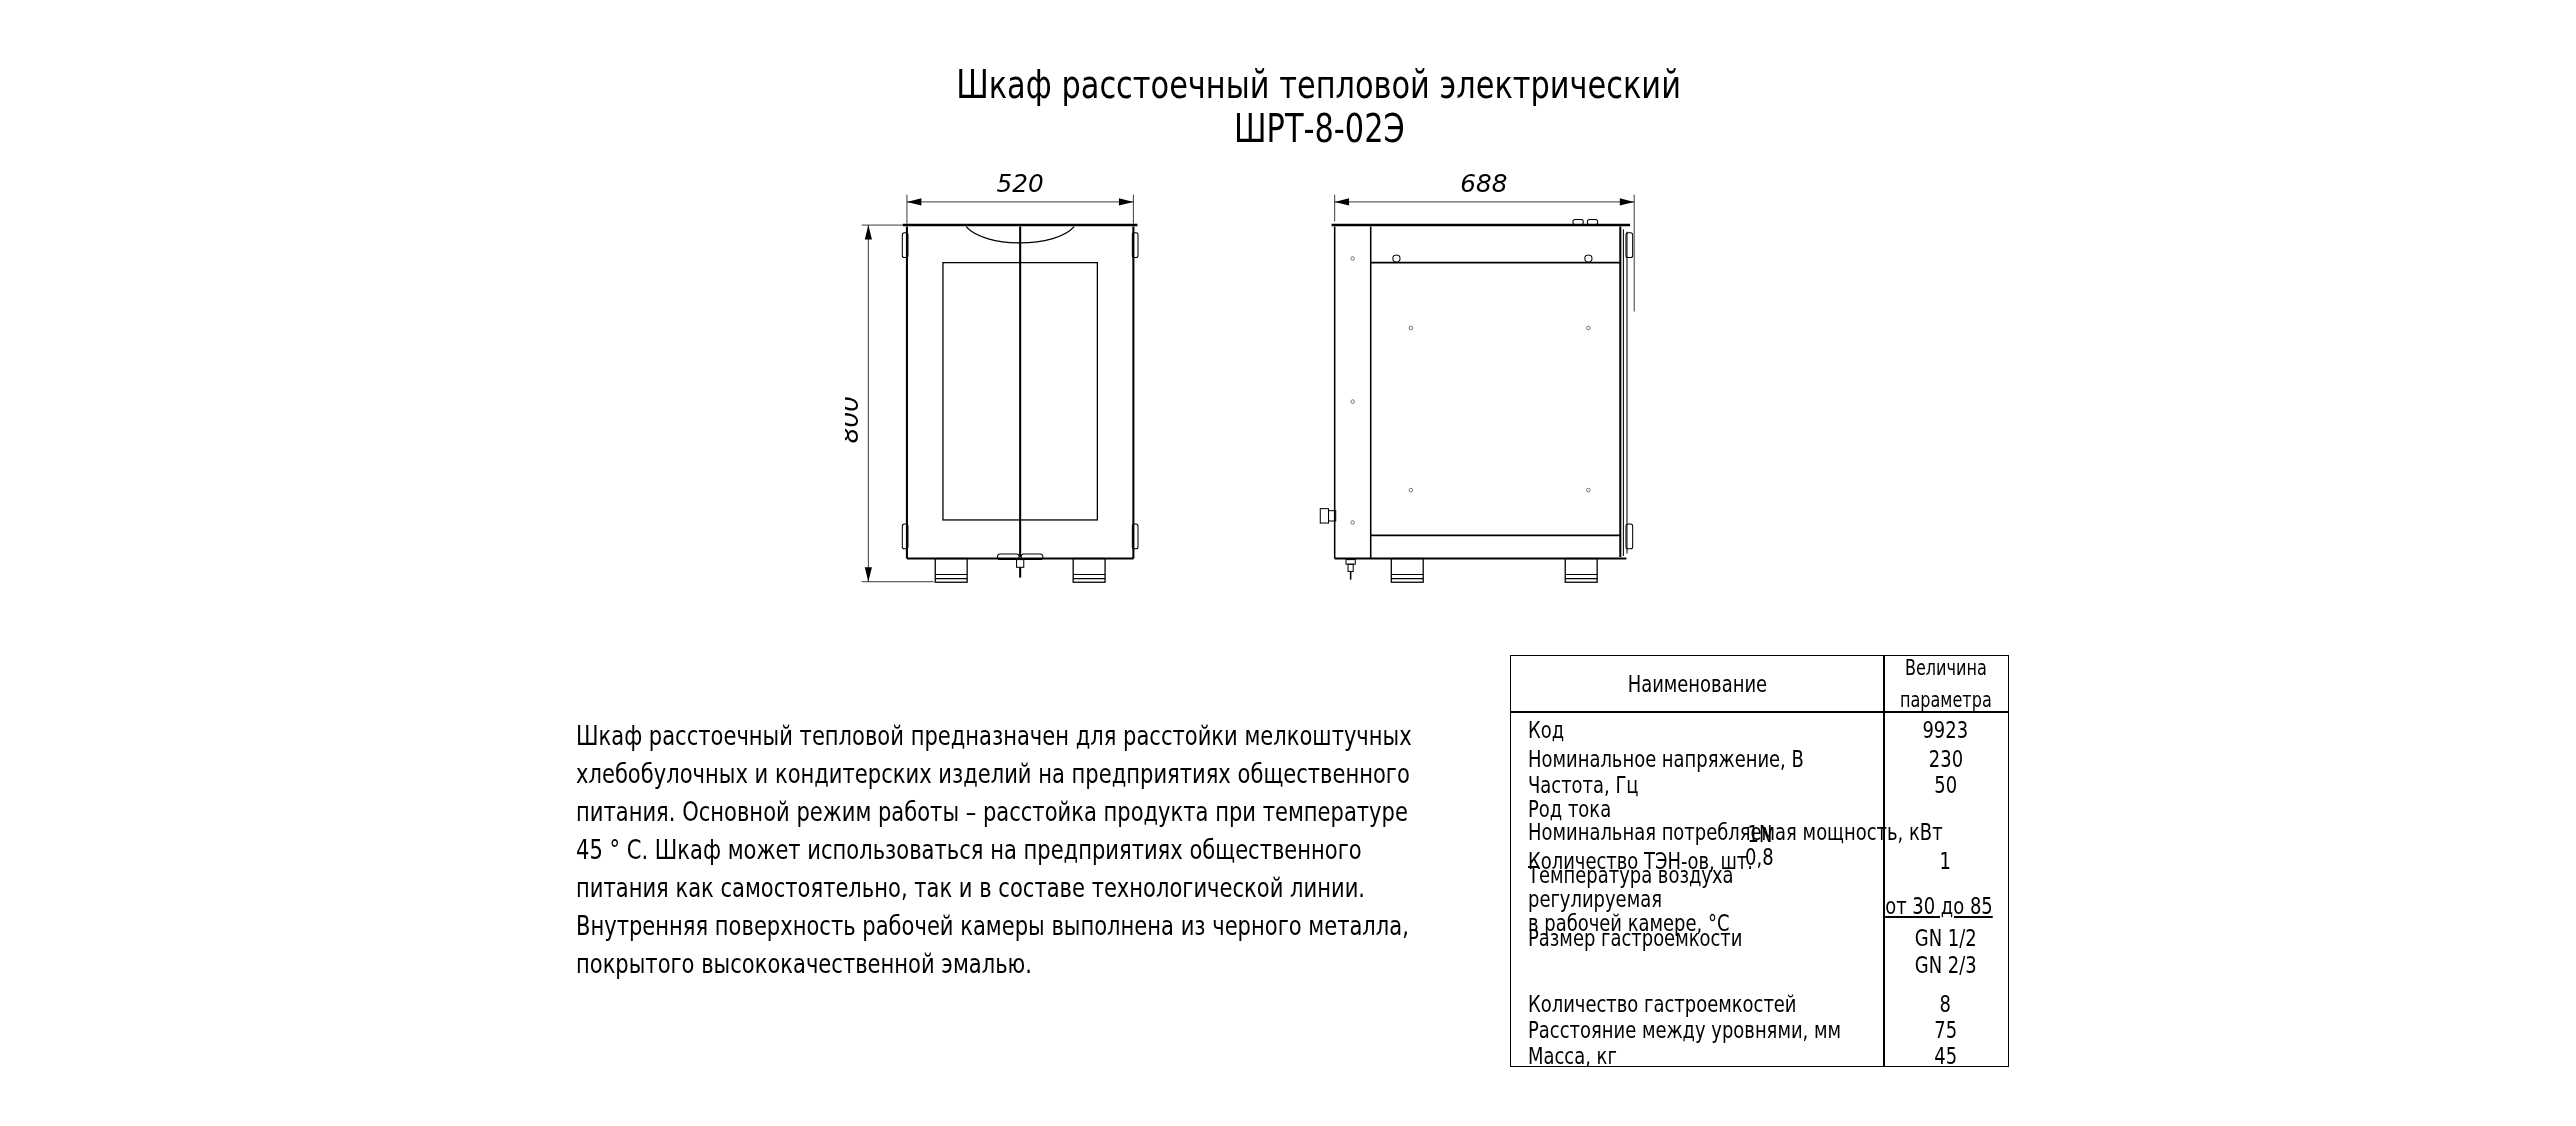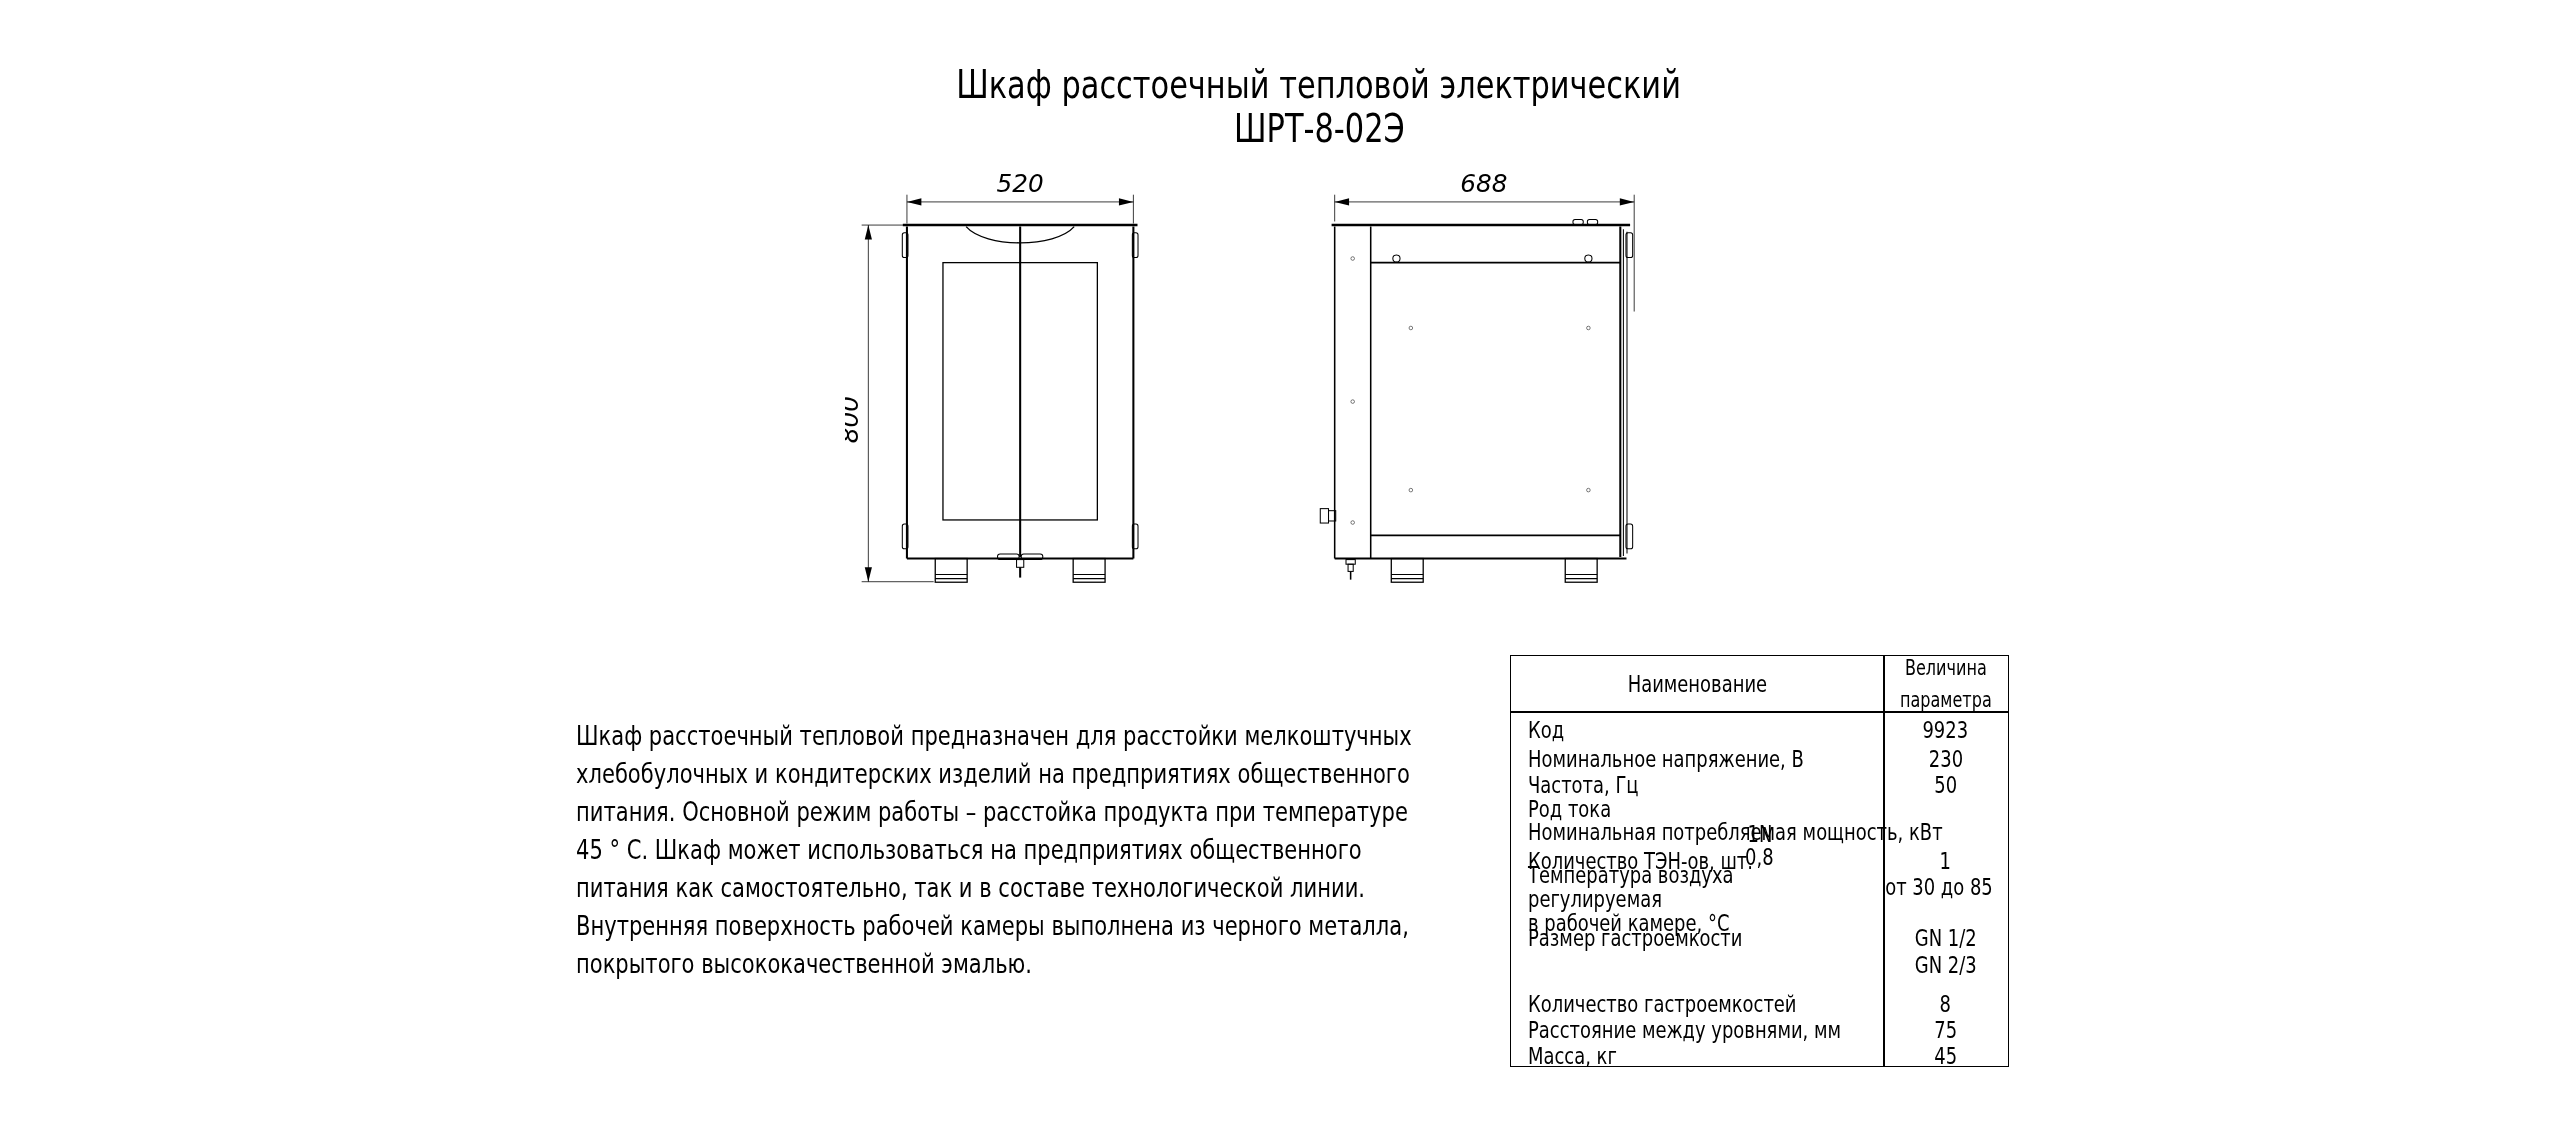--- a/index.html
+++ b/index.html
@@ -30,21 +30,21 @@
   .col-divider{position:absolute;left:372px;top:0;bottom:0;width:1.5px;background:#000;}
   .thead{height:57px;border-bottom:2.1px solid #000;display:flex;box-sizing:border-box;}
   .th-name{width:372px;display:flex;align-items:center;justify-content:center;font-size:23px;}
   .th-value{flex:1;display:flex;align-items:center;justify-content:center;font-size:20.6px;
     text-align:center;line-height:32px;}
   .tbody{padding-top:2.1px;}
   .tr{display:flex;}
   .td-label{width:372px;padding-left:16.5px;box-sizing:border-box;font-size:23px;
     display:flex;align-items:center;line-height:24px;}
   .td-value{flex:1;display:flex;align-items:center;justify-content:center;font-size:23px;}
-  .tr-temp .td-value{align-items:flex-start;padding-bottom:4.1px;}
+  .tr-temp .td-value{align-items:flex-end;padding-bottom:4.1px;text-decoration:underline;}
   .r1{height:29px;justify-content:flex-end;}.r2{height:29px;}.r3{height:24px;}.r4{height:23px;flex-direction:column;}.r5{height:27px;flex-direction:column;}
   .r6{height:27px;}.r7{height:49px;}.r8{height:30px;}.r9{height:24px;}
   .r10{height:27px;margin-top:13px;}.r11{height:26px;}.r12{height:26px;}
 </style>
 </head>
 <body>
 
 <div class="title-block">
   <div class="title-line1"><span class="cond-c">Шкаф расстоечный тепловой электрический</span></div>
   <div class="title-line2"><span class="cond-c">ШРТ-8-02Э</span></div>

